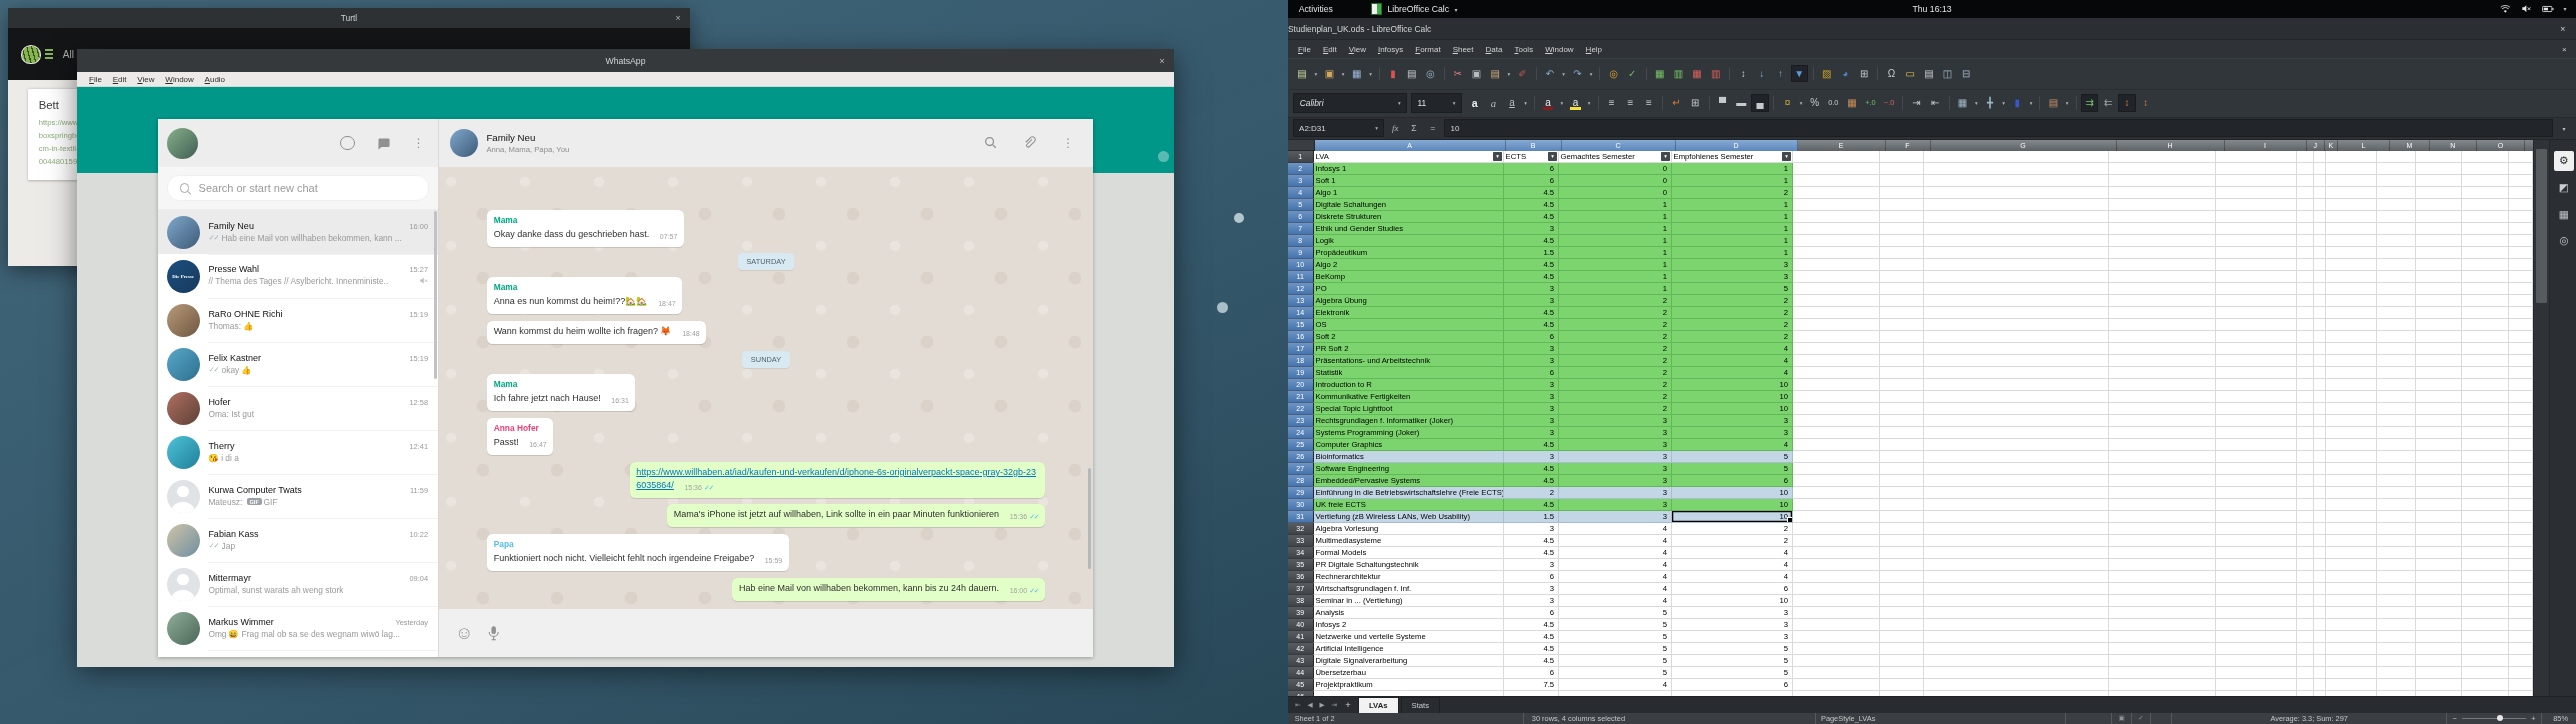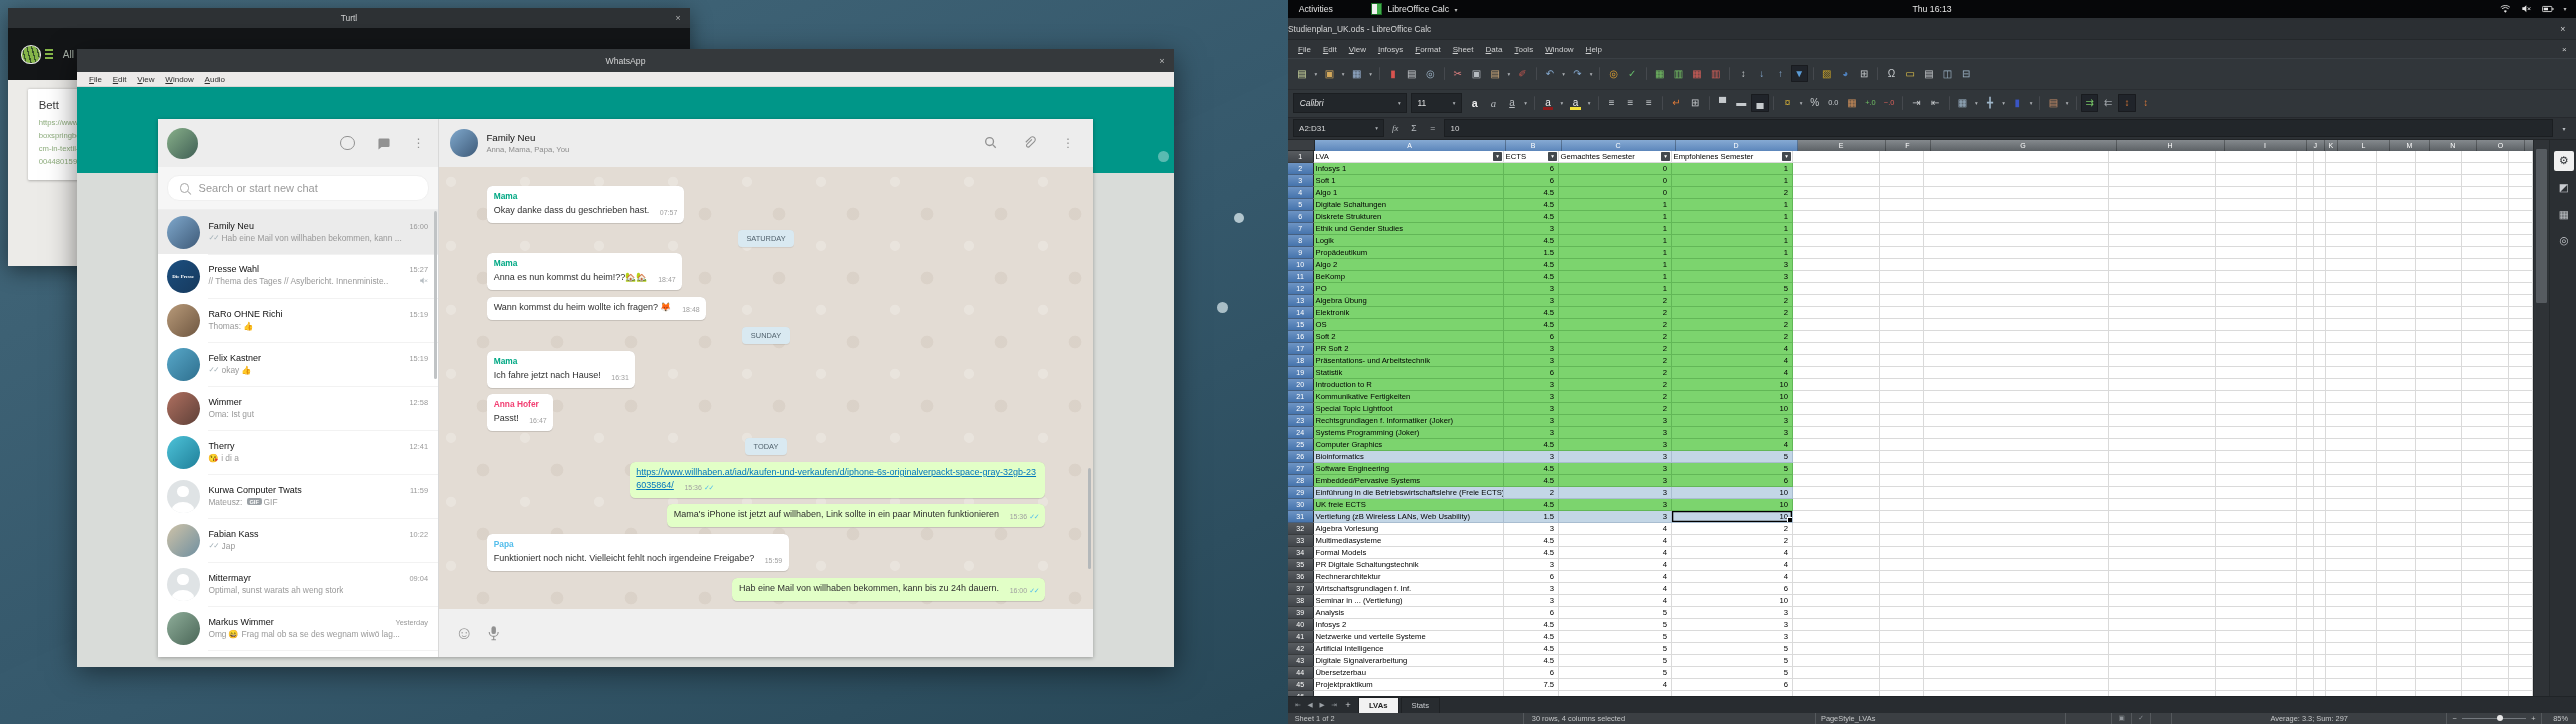--- a/index.html
+++ b/index.html
@@ -301,21 +301,21 @@
                   <span class="cprev">okay 👍</span>
 
                 </span>
               </span>
             </div>
 
             <div class="crow">
               <span class="avatar av-ph" style="background: linear-gradient(135deg, rgb(176, 112, 96), rgb(94, 64, 56));"></span>
               <span class="cbody">
                 <span class="l1">
-                  <span class="cname">Wimmer</span>
+                  <span class="cname">Hofer</span>
                   <span class="ctime">12:58</span>
                 </span>
                 <span class="l2">
 
                   <span class="cprev">Oma: Ist gut</span>
 
                 </span>
               </span>
             </div>
 
@@ -469,24 +469,20 @@
 
             <div class="mrow in">
 
               <span class="bubble">
                 <span class="sender" style="display: block; color: rgb(242, 63, 114);">Anna Hofer</span>
                 <span class="mtext">Passt!</span>
                 <span class="meta"><span>16:47</span></span>
               </span>
             </div>
 
-            <div class="mrow date">
-              <span class="chip">TODAY</span>
-
-            </div>
 
             <div class="mrow out link">
 
               <span class="bubble">
                 
                 <span class="mtext">https://www.willhaben.at/iad/kaufen-und-verkaufen/d/iphone-6s-originalverpackt-space-gray-32gb-236035864/</span>
                 <span class="meta"><span>15:36</span><span class="mticks">✓✓</span></span>
               </span>
             </div>
 

